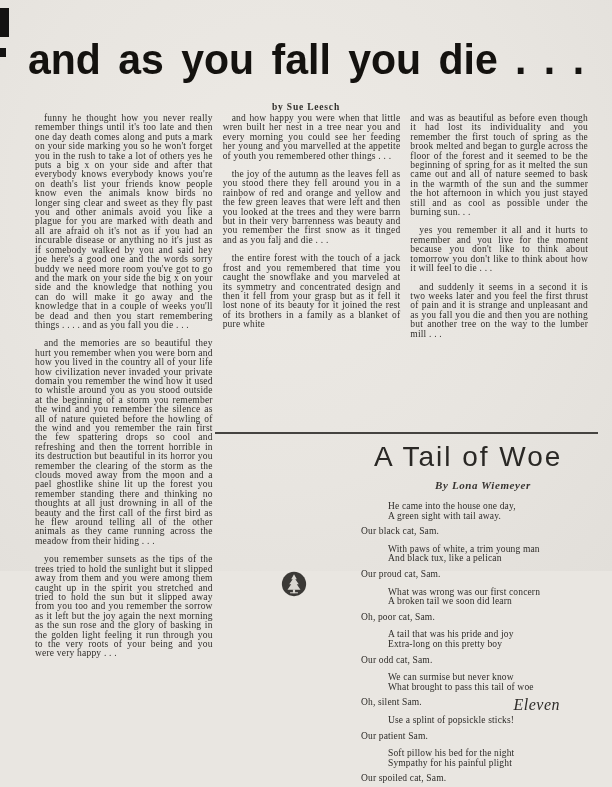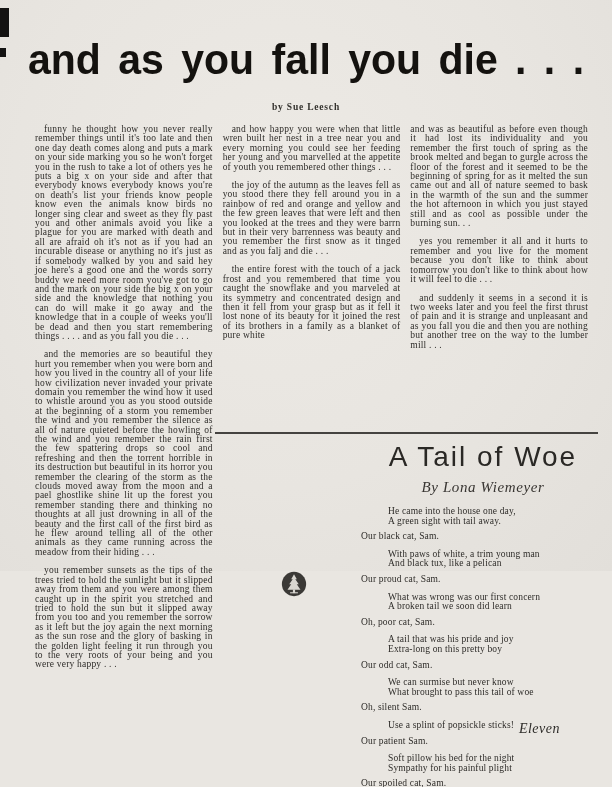--- a/index.html
+++ b/index.html
@@ -40,21 +40,21 @@
     top: 102px; left: 0; right: 0;
     text-align: center;
     font-size: 9.5px;
     font-weight: 700;
     letter-spacing: 0.8px;
     color: #33312d;
   }
 
   .columns {
     position: absolute;
-    top: 125px; left: 35px;
+    top: 114px; left: 35px;
     width: 553px;
     display: flex;
     gap: 10px;
   }
   .col { flex: 1; min-width: 0; }
   .col p {
     margin: 0 0 9px 0;
     font-size: 9.5px;
     line-height: 9.4px;
     letter-spacing: 0.2px;
@@ -72,52 +72,51 @@
 
   .ornament { position: absolute; left: 281px; top: 571px; width: 26px; height: 26px; }
 
   .poem-section {
     position: absolute;
     left: 374px; top: 441px;
     width: 218px;
   }
   .poem-title {
     margin: 0;
-    text-align: center;
     font-family: "Liberation Sans", sans-serif;
     font-weight: 400;
     font-size: 28px;
     letter-spacing: 2px;
     color: #2a2825;
   }
   .poem-byline {
     margin-top: 6px;
     text-align: center;
     font-style: italic;
-    font-weight: 400;
-    font-size: 15px;
+    font-weight: 700;
+    font-size: 11px;
     letter-spacing: 0.6px;
     color: #373431;
   }
   .poem-body {
     margin-top: 11px;
     padding-left: 14px;
     font-size: 9.5px;
     line-height: 9.6px;
     letter-spacing: 0.15px;
   }
   .stanza { margin-bottom: 8px; }
   .poem-line { padding-left: 36px; text-indent: -36px; }
   .refrain { padding-left: 9px; margin-top: 6px; }
 
   .page-number {
     position: absolute;
-    right: 52px; top: 721px;
+    right: 52px; top: 696px;
     font-style: italic;
-    font-size: 14px;
+    font-size: 16px;
     letter-spacing: 0.5px;
     color: #2e2c29;
   }
 </style>
 </head>
 <body>
 
 <div class="page">
 
   <div class="edge-mark mark1"></div>

